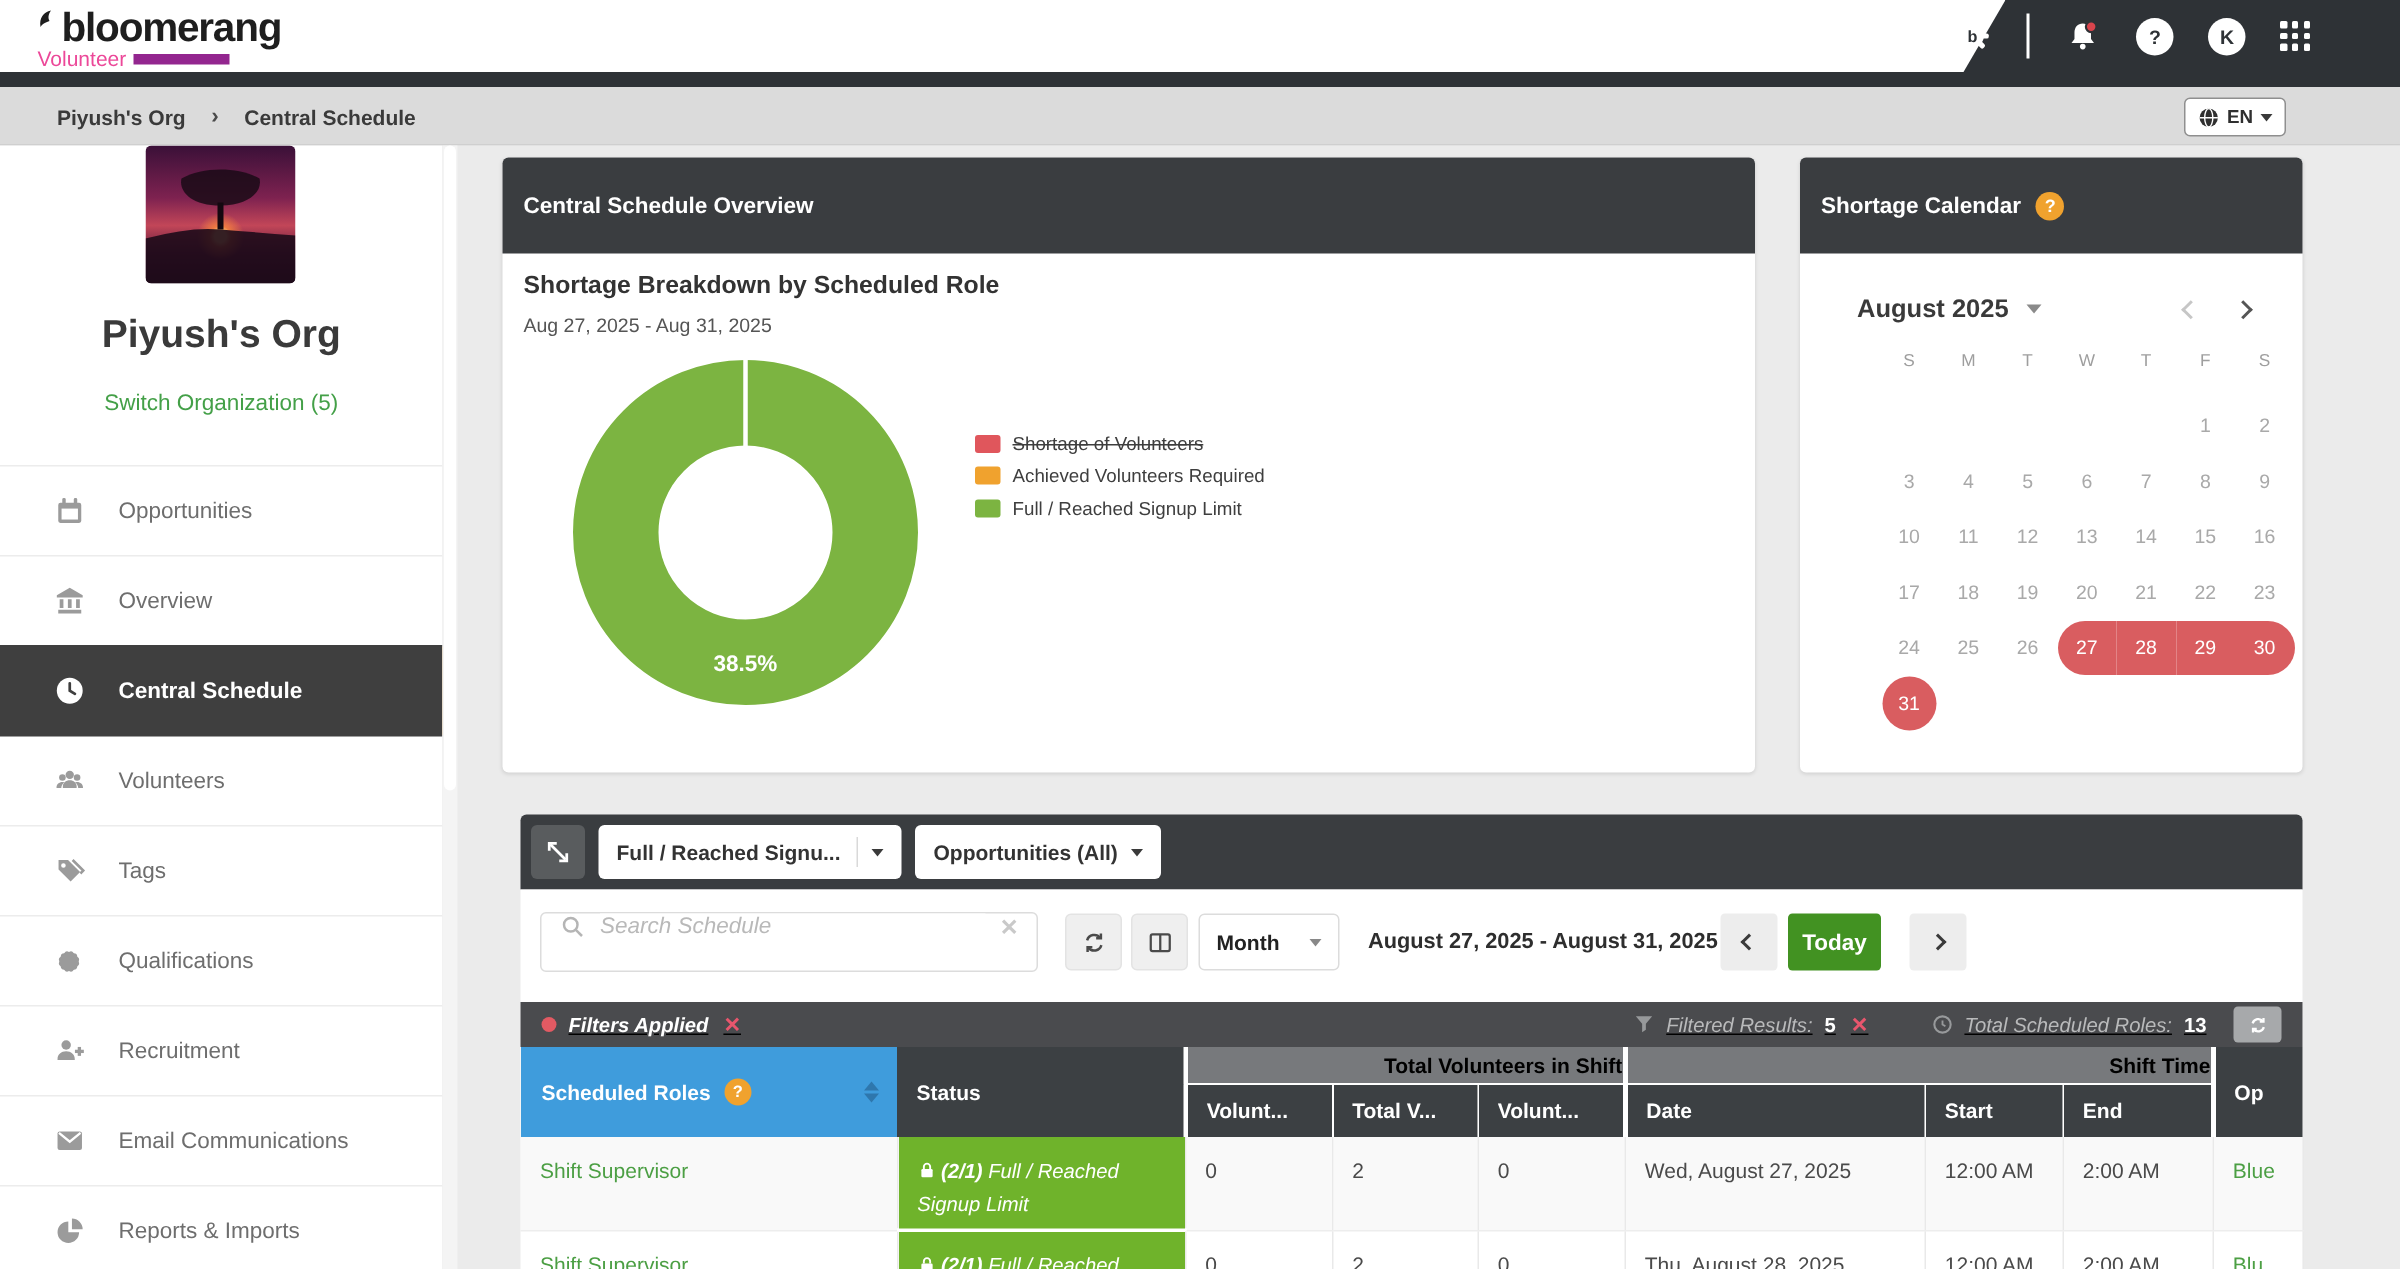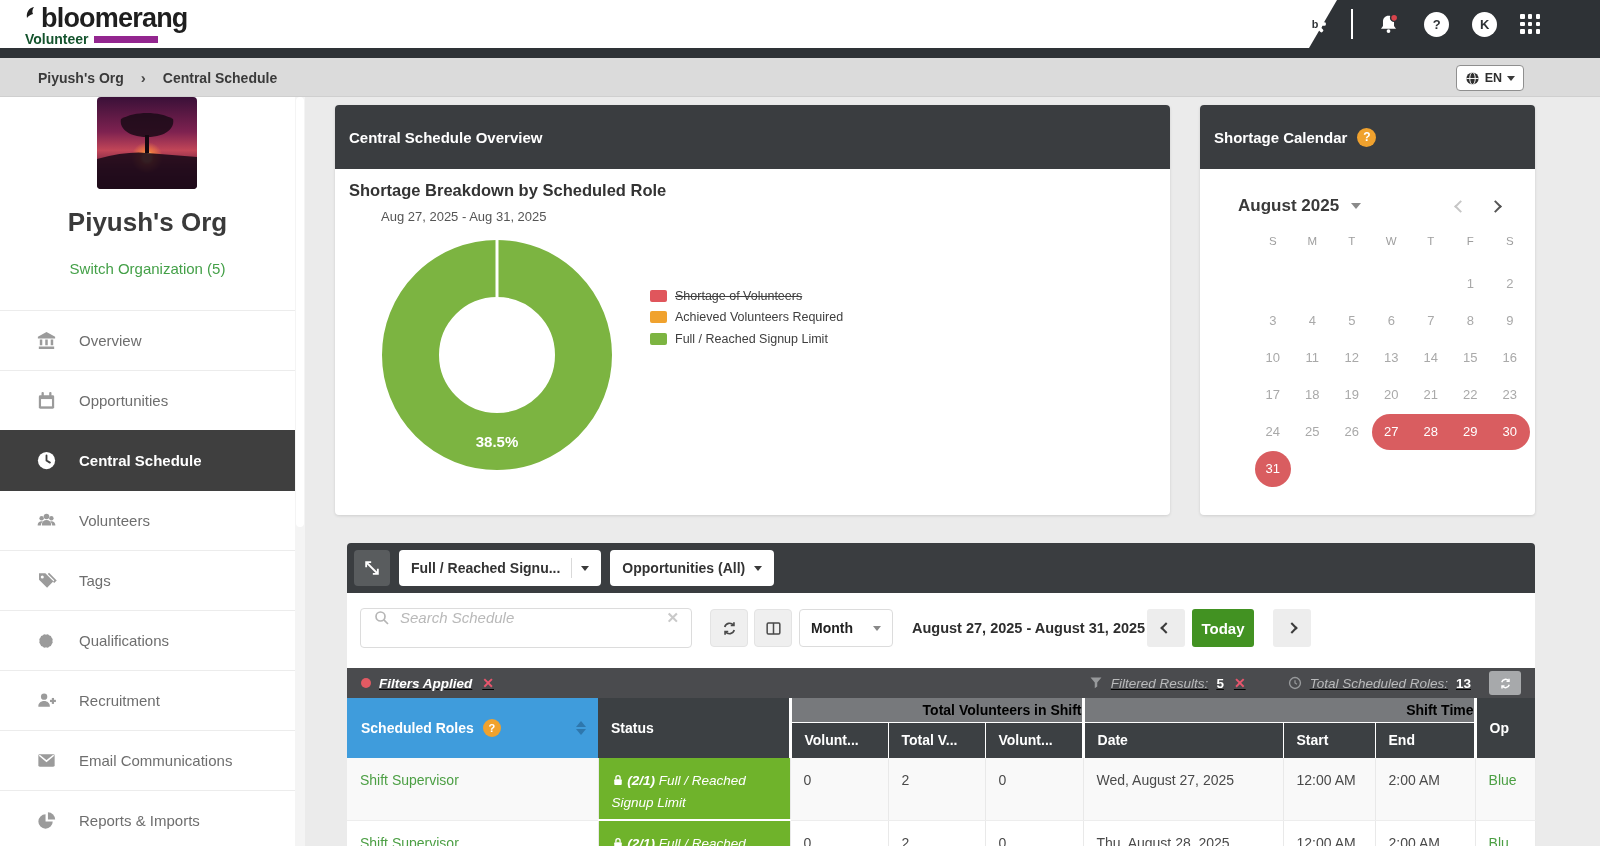--- a/index.html
+++ b/index.html
@@ -8,21 +8,21 @@
   .canvas { position:relative; width:1600px; height:846px; }
 
   
   .topbar { position:absolute; left:0; top:0; width:1600px; height:58px; background:#2E3236; }
   .logo-tab { position:absolute; left:0; top:0; width:1337px; height:48px; background:#fff;
               clip-path:polygon(0 0,100% 0,calc(100% - 28px) 100%,0 100%); }
   .logo { position:absolute; left:25px; top:5px; }
   .logo-row1 { display:flex; align-items:flex-start; }
   .logo-brand { font-size:27px; font-weight:800; color:#1E1E1E; letter-spacing:-0.8px; line-height:26px; }
   .logo-row2 { display:flex; align-items:center; margin-top:0; }
-  .logo-product { font-size:14px; font-weight:700; color:#14532d; letter-spacing:0; }
+  .logo-product { font-size:14px; font-weight:400; color:#ec4899; letter-spacing:0; }
   .logo-bar { width:64px; height:7px; background:#93268F; margin-left:5px; }
   .top-icons { position:absolute; right:60px; top:0; height:48px; display:flex; align-items:center; gap:23px; }
   .tdivider { width:2px; height:30px; background:#fff; }
   .circ-badge { width:25px; height:25px; border-radius:50%; background:#fff; color:#2E3236;
                 font-size:13px; font-weight:800; display:flex; align-items:center; justify-content:center; }
   .grid-icon { display:grid; grid-template-columns:repeat(3,4.5px); grid-template-rows:repeat(3,4.5px); gap:3.2px; }
   .grid-icon i { background:#fff; border-radius:1px; }
 
   
   .crumbbar { position:absolute; left:0; top:58px; width:1600px; height:39px; background:#DBDBDB;
@@ -65,21 +65,21 @@
 
   .panel { position:absolute; background:#fff; border-radius:4px; box-shadow:0 1px 3px rgba(0,0,0,.12); }
   .panel-head { height:64px; background:#3A3D40; border-radius:4px 4px 0 0; display:flex; align-items:center;
                 padding:0 14px; gap:10px; font-size:15px; font-weight:700; color:#fff; }
   .qbadge { width:19px; height:19px; border-radius:50%; background:#F0A22E; color:#fff; font-size:12px; font-weight:800;
             display:flex; align-items:center; justify-content:center; }
 
   
   .overview-panel { left:40px; top:8px; width:835px; height:410px; }
   .chart-title { position:absolute; left:14px; top:76px; font-size:16.5px; font-weight:800; color:#333; }
-  .chart-sub { position:absolute; left:14px; top:104px; font-size:13px; color:#555;margin-left:32px; }
+  .chart-sub { position:absolute; left:14px; top:104px; font-size:13px; color:#555; }
   .donut-wrap { position:absolute; left:42px; top:130px; width:240px; height:240px; }
   .legend { position:absolute; left:315px; top:180px; }
   .legend-item { display:flex; align-items:center; gap:8px; height:21.5px; }
   .legend-swatch { width:17px; height:12px; border-radius:2px; flex:0 0 auto; }
   .legend-label { font-size:12.5px; color:#3E3E3E; }
   .legend-item.struck .legend-label { text-decoration:line-through; }
 
   
   .calendar-panel { left:905px; top:8px; width:335px; height:410px; }
   .cal-month-row { position:absolute; left:38px; top:88px; width:262px; height:26px; display:flex; align-items:center; }
@@ -257,36 +257,36 @@
         <rect x="48" y="38" width="4" height="18" fill="#140810"></rect>
         <path d="M0 62 Q30 54 50 56 Q75 58 100 60 L100 92 L0 92 Z" fill="#1E0B1A" opacity=".9"></path>
       </svg>
     </div>
     <div class="org-name">Piyush's Org</div>
     <div class="switch-link">Switch Organization (5)</div>
 
     <div class="nav">
       <div class="nav-item">
         <span class="nicon">
-          <svg width="23" height="23" viewBox="0 0 24 24" fill="#9B9B9B">
-            <path d="M12 3 3 8.2V9.8H21V8.2ZM5 11H7.6V17H5ZM10.7 11H13.3V17H10.7ZM16.4 11H19V17H16.4ZM4 18.3H20V20.8H4Z"></path>
-          </svg>
-        </span>
-        <span class="nlabel">Overview</span>
-      </div>
-      <div class="nav-item">
-        <span class="nicon">
           <svg width="23" height="23" viewBox="0 0 24 24">
             <rect x="4" y="6.5" width="16" height="14" rx="1.5" fill="#9B9B9B"></rect>
             <rect x="6.8" y="3.2" width="2.4" height="4.5" rx="1" fill="#9B9B9B"></rect>
             <rect x="14.8" y="3.2" width="2.4" height="4.5" rx="1" fill="#9B9B9B"></rect>
             <rect x="6.3" y="10.5" width="11.4" height="7.6" fill="#fff"></rect>
           </svg>
         </span>
         <span class="nlabel">Opportunities</span>
+      </div>
+      <div class="nav-item">
+        <span class="nicon">
+          <svg width="23" height="23" viewBox="0 0 24 24" fill="#9B9B9B">
+            <path d="M12 3 3 8.2V9.8H21V8.2ZM5 11H7.6V17H5ZM10.7 11H13.3V17H10.7ZM16.4 11H19V17H16.4ZM4 18.3H20V20.8H4Z"></path>
+          </svg>
+        </span>
+        <span class="nlabel">Overview</span>
       </div>
       <div class="nav-item active">
         <span class="nicon">
           <svg width="23" height="23" viewBox="0 0 24 24">
             <circle cx="12" cy="12" r="9" fill="#fff"></circle>
             <path d="M12 6.8V12l3.6 2.2" stroke="#3F3F3F" stroke-width="1.9" fill="none" stroke-linecap="round"></path>
           </svg>
         </span>
         <span class="nlabel">Central Schedule</span>
       </div>

